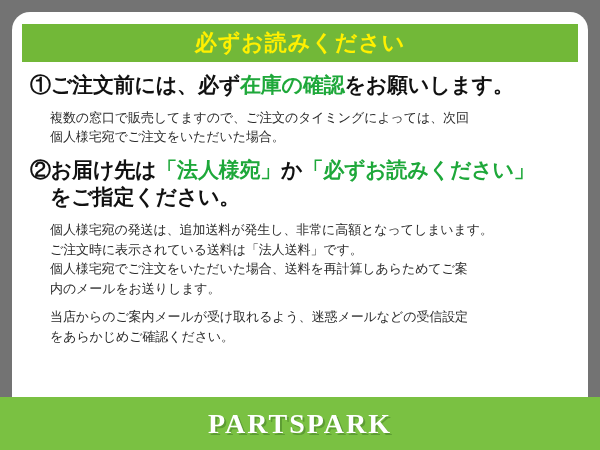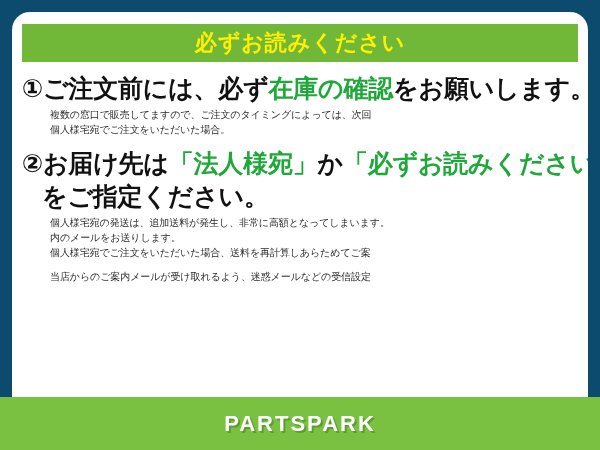--- a/index.html
+++ b/index.html
@@ -12,22 +12,23 @@
     overflow: hidden;
     background: #0b5c28;
     font-family: "Liberation Sans", "DejaVu Sans", sans-serif;
   }
 
   
   #notice-card {
     position: relative;
     width: 600px;
     height: 450px;
-    background: #0c4a6e;
+    background: #737373;
     box-sizing: border-box;
+    font-family: Liberation Serif, serif;
   }
 
   
   #panel {
     position: absolute;
     left: 12px;
     top: 12px;
     width: 576px;
     height: 438px;
     background: #ffffff;
@@ -66,40 +67,40 @@
   }
 
   .notice-item {
     padding: 0 6px 0 10px;
   }
   #item-1 { margin-top: 8px; }
   #item-2 { margin-top: 10px; }
   #item-3 { margin-top: 9px; }
 
   .item-heading {
-    font-size: 25px;
+    font-size: 21px;
     font-weight: bold;
     color: #111111;
     line-height: 1.32;
     letter-spacing: -0.2px;
     white-space: nowrap;
-    margin: 0;
+    margin: 8px;
   }
   .item-heading .hl {
     color: #1ea83a;
   }
   .heading-line-2 {
     display: block;
     padding-left: 20px;
   }
 
   .item-body {
     margin: 2px 0 0 0;
     padding-left: 28px;
-    font-size: 10px;
+    font-size: 13px;
     line-height: 1.5;
     color: #2b2b2b;
     letter-spacing: -0.1px;
   }
   .item-body .bodyline {
     display: block;
     white-space: nowrap;
   }
 
   
@@ -110,21 +111,21 @@
     width: 600px;
     height: 53px;
     background: #7ac142;
     display: flex;
     align-items: center;
     justify-content: center;
     z-index: 5;
   }
   #brand-logo {
     color: #ffffff;
-    font-size: 22px;
+    font-size: 28px;
     font-weight: bold;
     letter-spacing: 2px;
     line-height: 1;
     text-shadow: 2px 2px 0 rgba(40, 90, 25, 0.35);
   }
 </style>
 </head>
 <body>
 
 <div id="notice-card">
@@ -147,28 +148,30 @@
         </div>
       </div>
 
       <div class="notice-item" id="item-2">
         <div class="item-heading">
           <span>②お届け先は</span><span class="hl">「法人様宛」</span><span>か</span><span class="hl">「必ずお読みください」</span>
           <span class="heading-line-2">をご指定ください。</span>
         </div>
         <div class="item-body">
           <span class="bodyline">個人様宅宛の発送は、追加送料が発生し、非常に高額となってしまいます。</span>
+          <span class="bodyline">ご注文時に表示されている送料は「法人送料」です。</span>
+          <span class="bodyline">個人様宅宛でご注文をいただいた場合、送料を再計算しあらためてご案</span>
           <span class="bodyline">内のメールをお送りします。</span>
-          <span class="bodyline">個人様宅宛でご注文をいただいた場合、送料を再計算しあらためてご案</span>
         </div>
       </div>
 
       <div class="notice-item" id="item-3">
         <div class="item-body">
           <span class="bodyline">当店からのご案内メールが受け取れるよう、迷惑メールなどの受信設定</span>
+          <span class="bodyline">をあらかじめご確認ください。</span>
         </div>
       </div>
 
     </div>
   </div>
 
   <div id="footer-band">
     <div id="brand-logo">PARTSPARK</div>
   </div>
 

